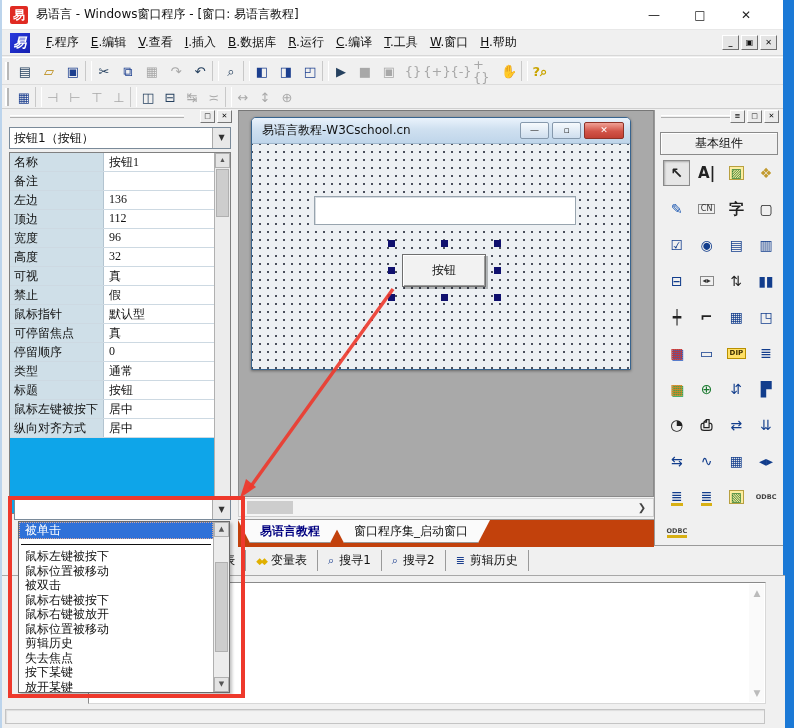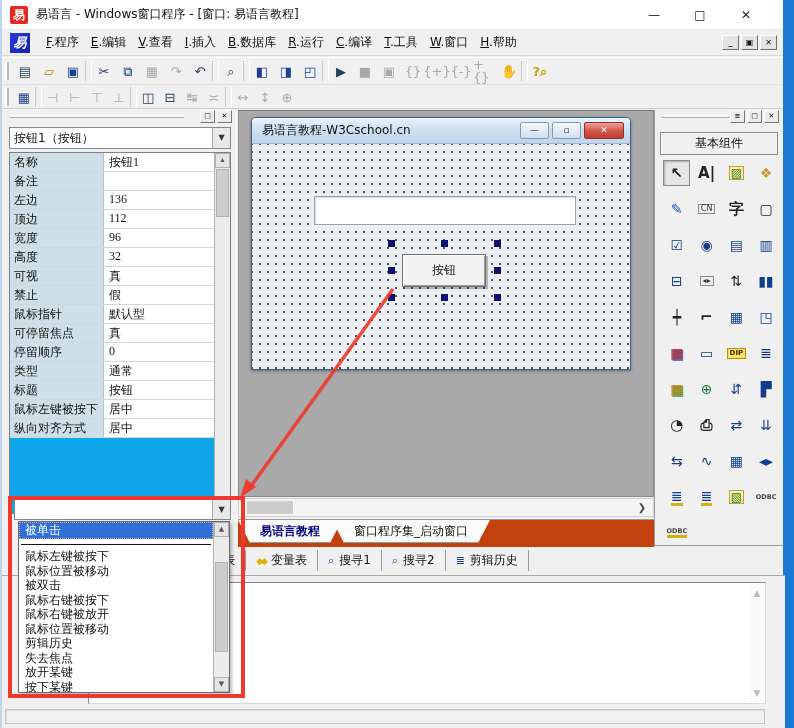--- a/index.html
+++ b/index.html
@@ -490,23 +490,23 @@
         <div class="evt-item">鼠标右键被按下</div>
 
         <div class="evt-item">鼠标右键被放开</div>
 
         <div class="evt-item">鼠标位置被移动</div>
 
         <div class="evt-item">剪辑历史</div>
 
         <div class="evt-item">失去焦点</div>
 
+        <div class="evt-item">按下某键</div>
+
         <div class="evt-item">放开某键</div>
-
-        <div class="evt-item">按下某键</div>
 
     </div>
     <div class="evt-scroll">
       <div class="sarrow up">▲</div>
       <div class="sthumb" style="top:40px;height:90px;"></div>
       <div class="sarrow down">▼</div>
     </div>
   </div>
 
   <div class="designer">

